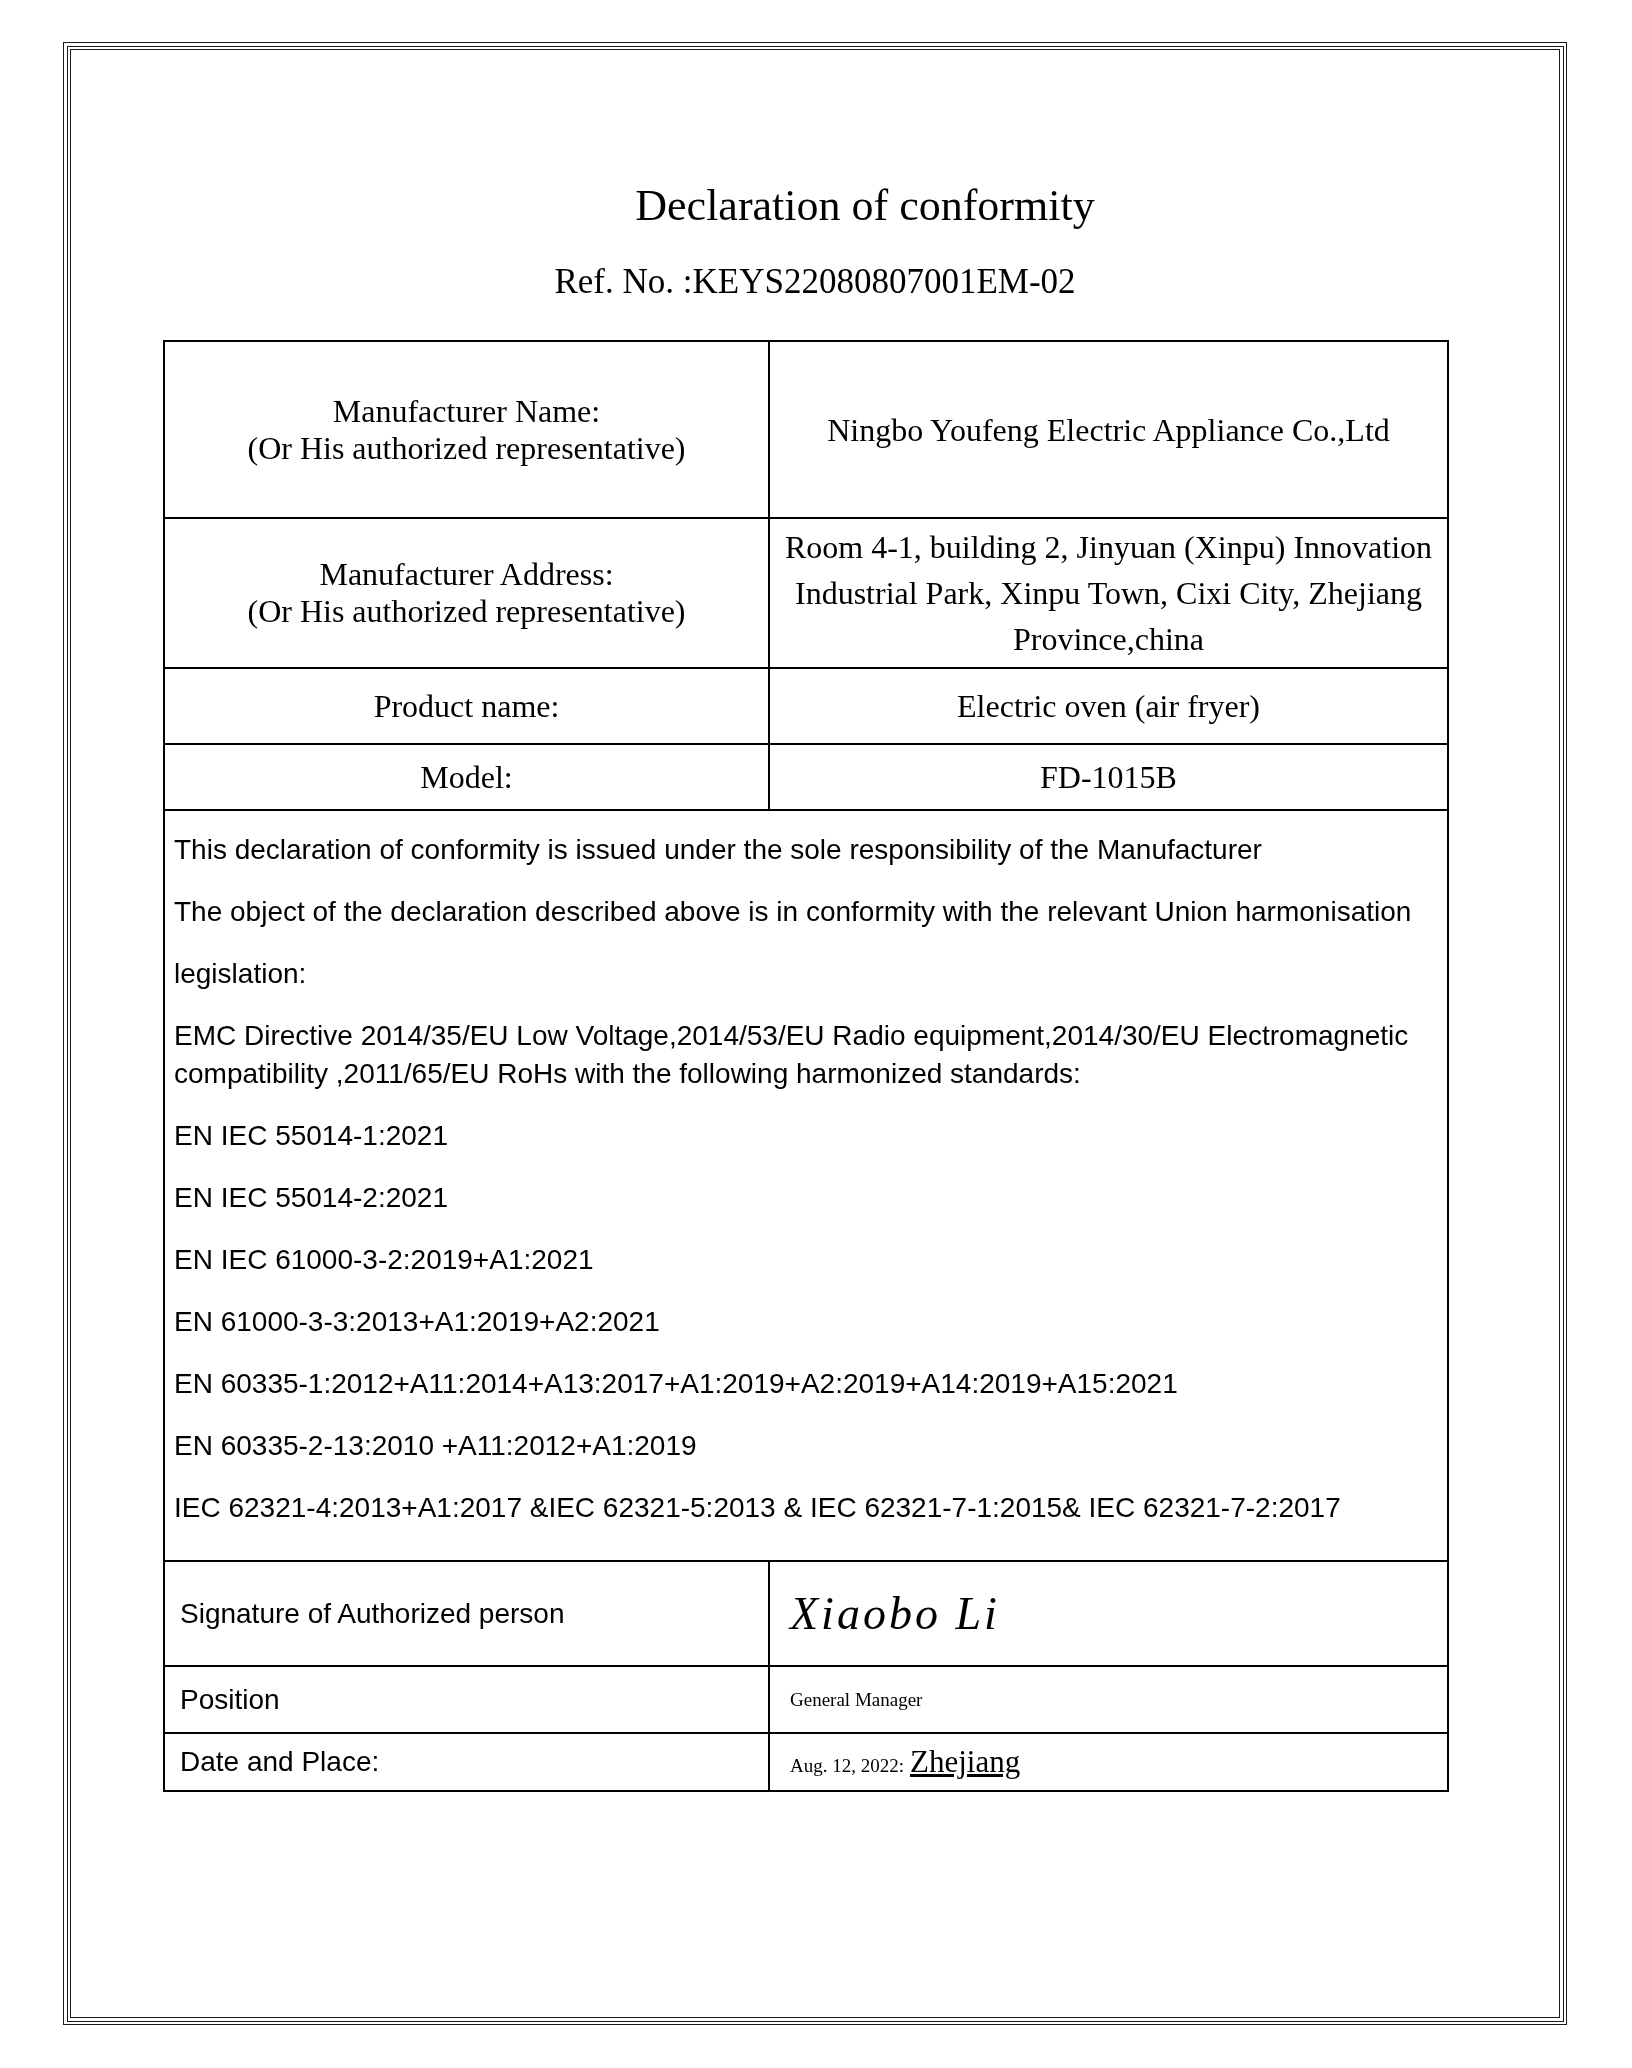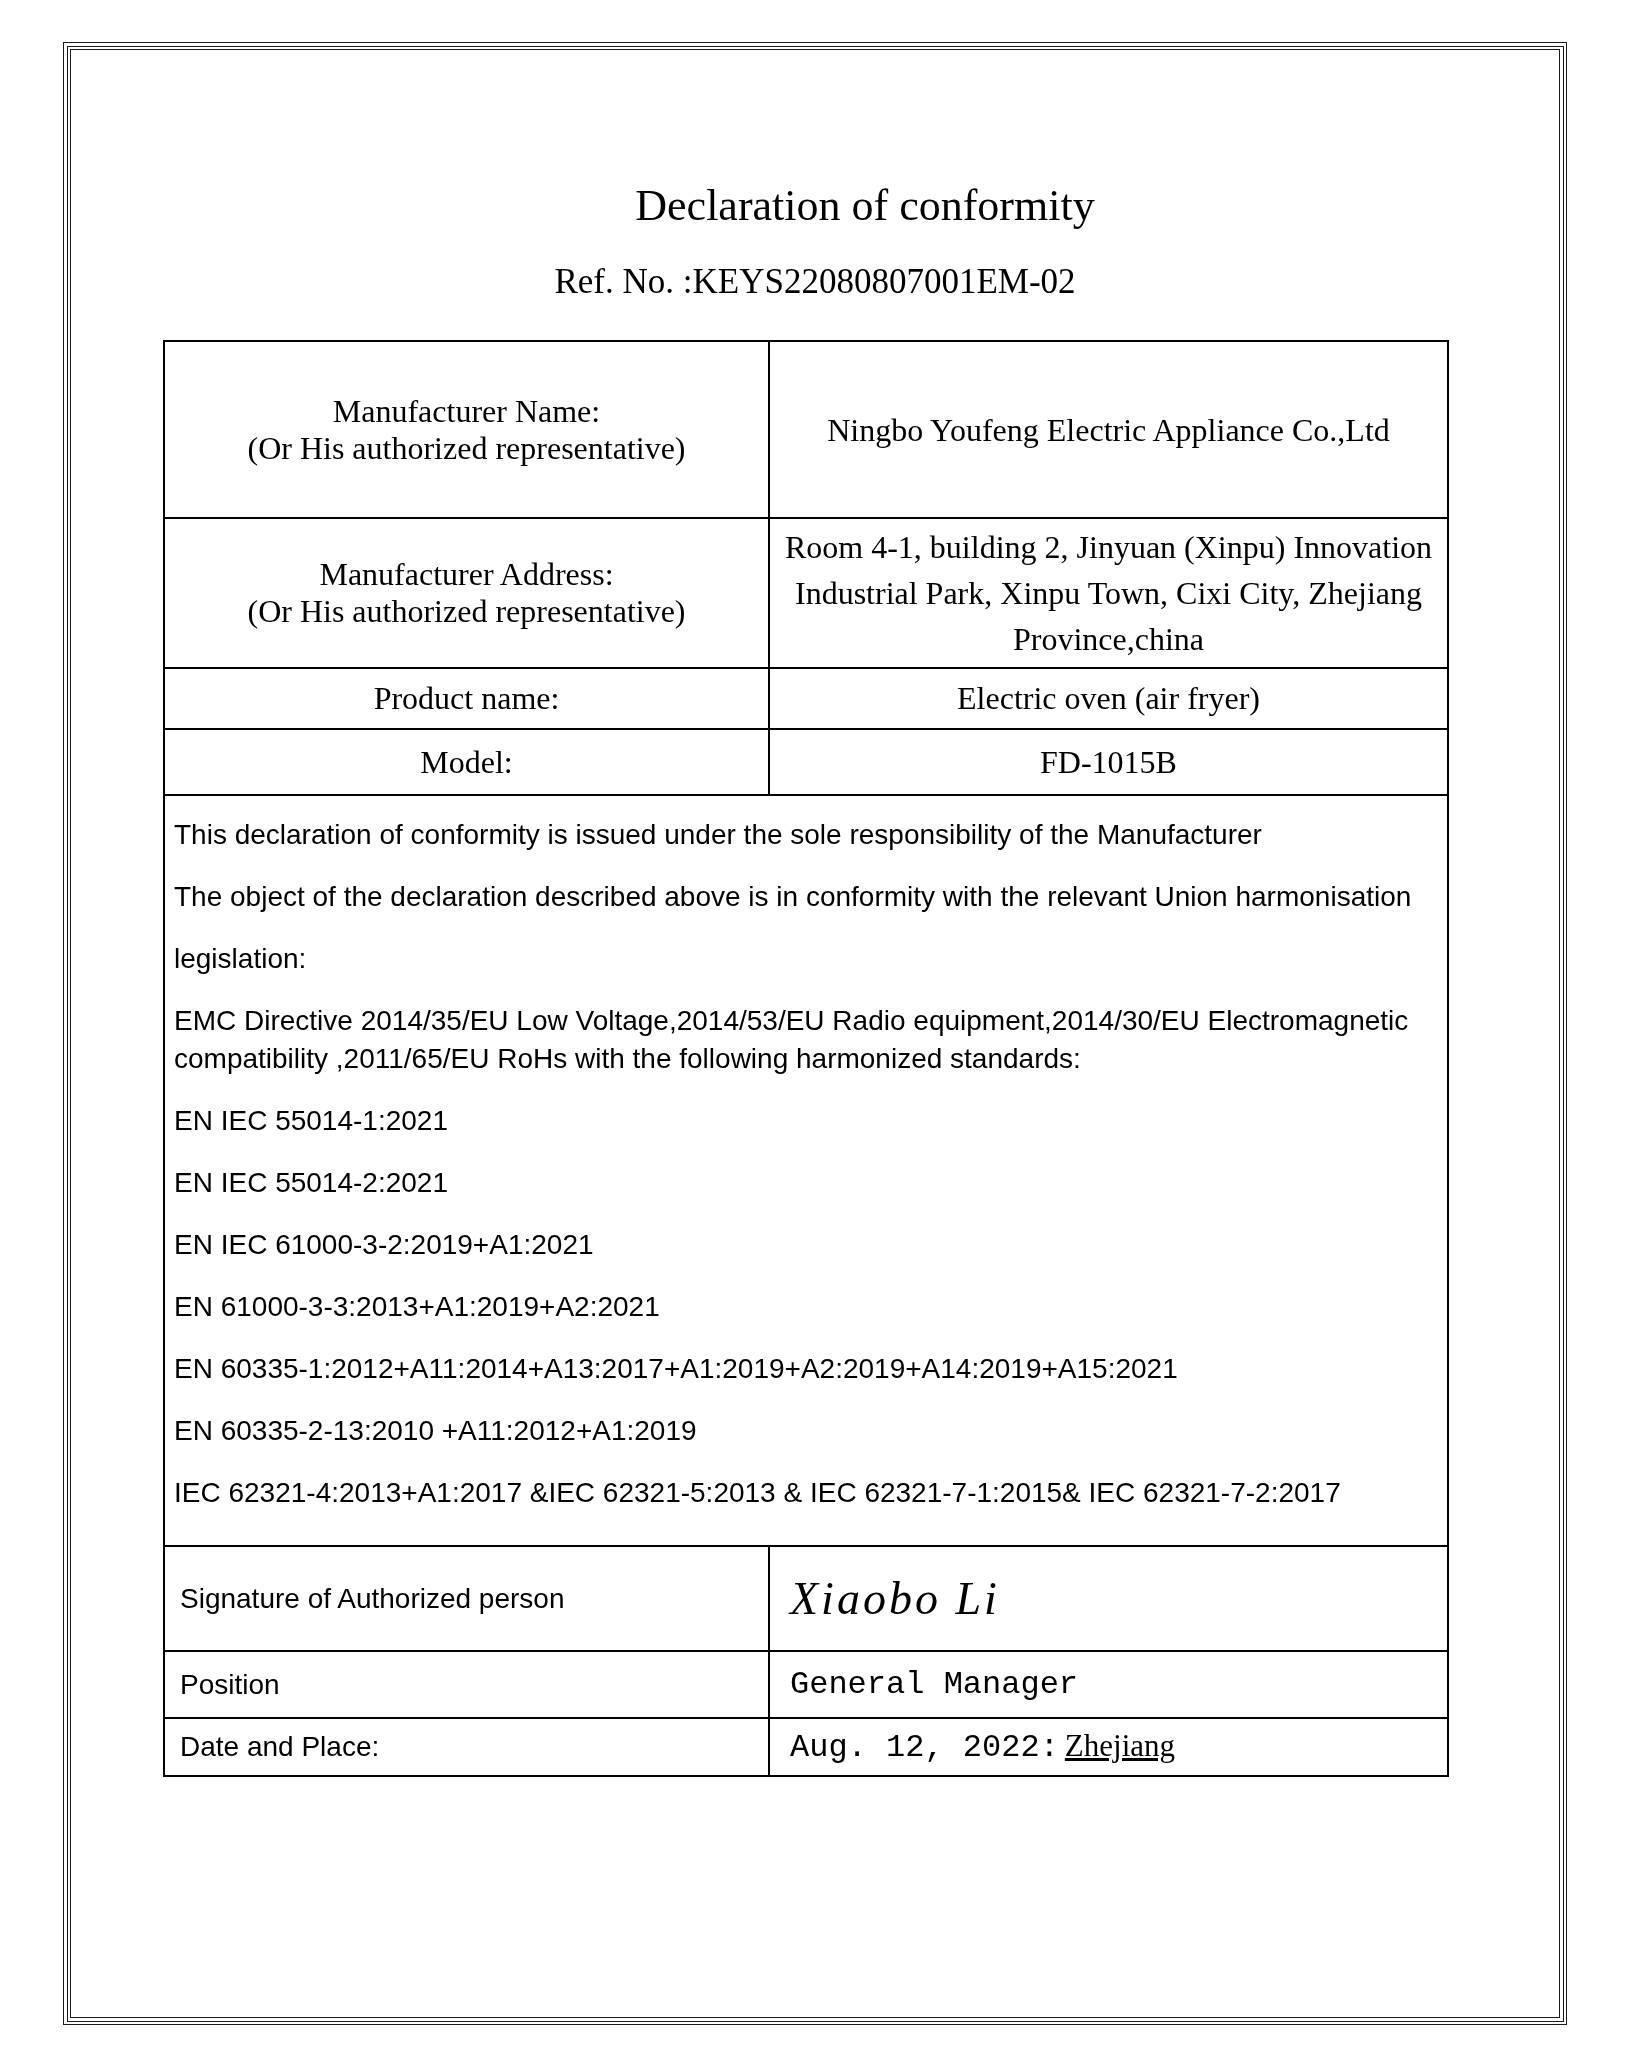--- a/index.html
+++ b/index.html
@@ -66,21 +66,21 @@
     font-family: "Liberation Serif", serif;
   }
   .label-stack {
     display: flex;
     flex-direction: column;
     justify-content: center;
   }
   .value-lines div { line-height: 46px; }
   .r1 { height: 177px; }
   .r2 { height: 150px; }
-  .r3 { height: 61px; border-radius: 18px; }
+  .r3 { height: 76px; border-radius: 18px; }
   .r4 { height: 66px; }
   .r-big { height: 751px; }
   .r-sig { height: 105px; border-radius: 6px; }
   .r-pos { height: 67px; }
   .r-date { height: 58px; }
   
   .decl-cell {
     vertical-align: top !important;
     text-align: left;
     padding: 20px 10px 0 9px !important;
@@ -102,22 +102,22 @@
     text-align: left;
     padding-left: 20px !important;
   }
   .script {
     font-family: Liberation Serif, serif;
     font-style: italic;
     font-size: 46px;
     letter-spacing: 3px;
   }
   .sans-value {
-    font-family: Liberation Mono, monospace;
-    font-size: 32px;
+    font-family: Liberation Serif, serif;
+    font-size: 19px;
   }
   .serif-chunk {
     font-family: "Liberation Serif", serif;
     font-size: 31px;
     margin-left: 6px;
     text-decoration: underline;
   }
 </style>
 </head>
 <body>

